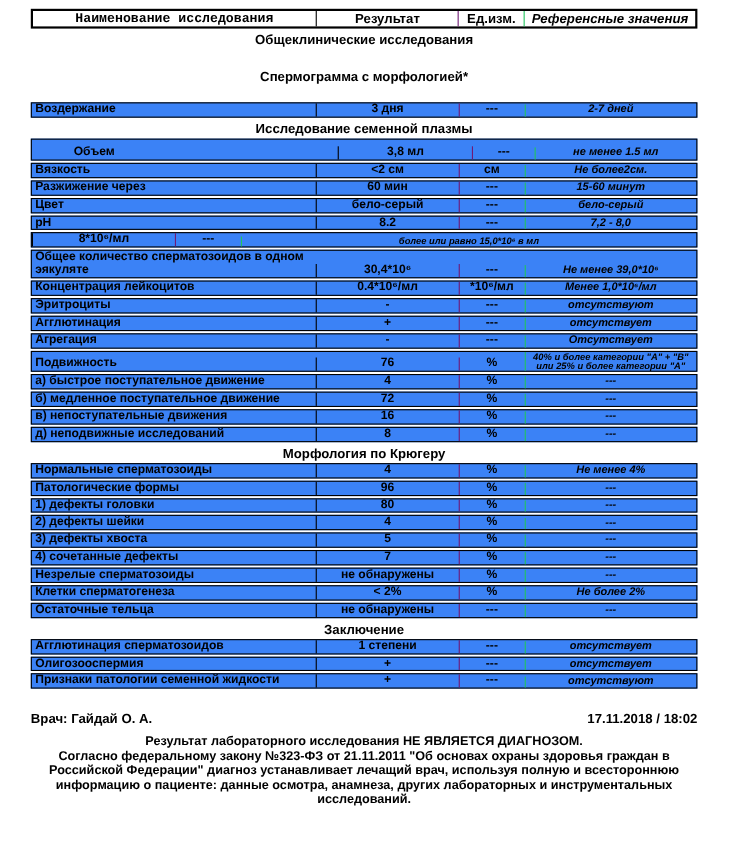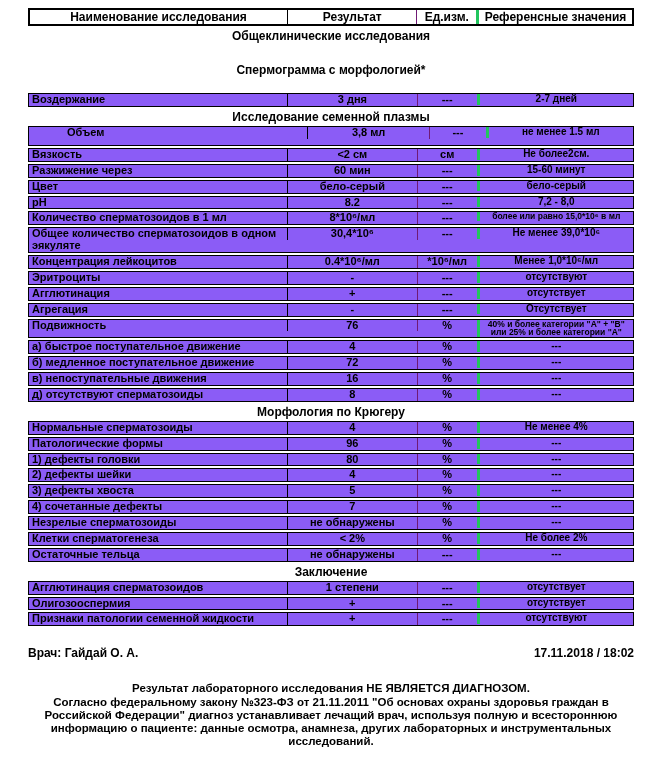--- a/index.html
+++ b/index.html
@@ -14,57 +14,57 @@
   
   .tbl-header{
     display:flex;border:2px solid #000;box-sizing:border-box;
     height:18px;align-items:stretch;margin-bottom:1px;
   }
   .tbl-header .cell{font-size:12px;text-align:center;}
 
   
   .trow{
     display:flex;border:1px solid #000;box-sizing:border-box;
-    margin-top:2px;min-height:13px;align-items:flex-start;background:#8b5cf6;
+    margin-top:2px;min-height:13px;align-items:flex-end;background:#3b82f6;
   }
   .trow.tall{min-height:20px;padding-left:35px;}
   .cell{
     display:flex;align-items:center;justify-content:center;
     text-align:center;font-size:11px;line-height:1.08;
     padding:0 3px;box-sizing:border-box;
   }
   .cell.name{flex:0 0 42.7%;justify-content:flex-start;text-align:left;padding-left:3px;}
   .cell.result{flex:0 0 21.5%;border-left:1px solid #000;}
   .cell.unit{flex:0 0 9.9%;border-left:1px solid #701a75;}
-  .cell.ref{flex:1 1 auto;border-left:3px solid #22c55e;font-size:10px;}
+  .cell.ref{flex:1 1 auto;border-left:1px solid #22c55e;font-size:10px;font-style:italic;}
   .trow.sref .cell.ref{font-size:8.5px;line-height:1.05;}
 
   .section{
     text-align:center;font-size:12px;margin:3px 0 2px 0;
   }
   .section.gap{margin-top:20px;margin-bottom:16px;}
 
   .doctor-line{
     display:flex;justify-content:space-between;
     margin-top:20px;font-size:12px;
   }
 
   .disclaimer{
-    margin-top:22px;text-align:center;font-size:11.5px;line-height:1.15;
+    margin-top:8px;text-align:center;font-size:11.5px;line-height:1.15;
     padding:0 2px;
   }
   .disclaimer .t{display:block;}
 </style>
 </head>
 <body>
 
 <div class="page">
 
   <div class="tbl-header">
-    <div class="cell name" style="justify-content:center;text-align:center;">Наименование исследования</div>
+    <div class="cell name" style="justify-content:center;text-align:center;font-family:Liberation Mono, monospace;">Наименование исследования</div>
     <div class="cell result">Результат</div>
     <div class="cell unit">Ед.изм.</div>
     <div class="cell ref" style="font-size:12px;">Референсные значения</div>
   </div>
 
   <div id="tbody">
       <div class="section">Общеклинические исследования</div>
       <div class="section gap">Спермограмма с морфологией*</div>
       <div class="trow">
         <div class="cell name">Воздержание</div>
@@ -97,21 +97,20 @@
         <div class="cell unit">---</div>
         <div class="cell ref">бело-серый</div>
       </div>
       <div class="trow">
         <div class="cell name">pH</div>
         <div class="cell result">8.2</div>
         <div class="cell unit">---</div>
         <div class="cell ref">7,2 - 8,0</div>
       </div>
       <div class="trow sref">
-        <div class="cell name">Количество сперматозоидов в 1 мл</div>
         <div class="cell result">8*10⁶/мл</div>
         <div class="cell unit">---</div>
         <div class="cell ref">более или равно 15,0*10⁶ в мл</div>
       </div>
       <div class="trow">
         <div class="cell name">Общее количество сперматозоидов в одном эякуляте</div>
         <div class="cell result">30,4*10⁶</div>
         <div class="cell unit">---</div>
         <div class="cell ref">Не менее 39,0*10⁶</div>
       </div>
@@ -157,21 +156,21 @@
         <div class="cell unit">%</div>
         <div class="cell ref">---</div>
       </div>
       <div class="trow">
         <div class="cell name">в) непоступательные движения</div>
         <div class="cell result">16</div>
         <div class="cell unit">%</div>
         <div class="cell ref">---</div>
       </div>
       <div class="trow">
-        <div class="cell name">д) отсутствуют сперматозоиды</div>
+        <div class="cell name">д) неподвижные исследований</div>
         <div class="cell result">8</div>
         <div class="cell unit">%</div>
         <div class="cell ref">---</div>
       </div>
       <div class="section">Морфология по Крюгеру</div>
       <div class="trow">
         <div class="cell name">Нормальные сперматозоиды</div>
         <div class="cell result">4</div>
         <div class="cell unit">%</div>
         <div class="cell ref">Не менее 4%</div>

